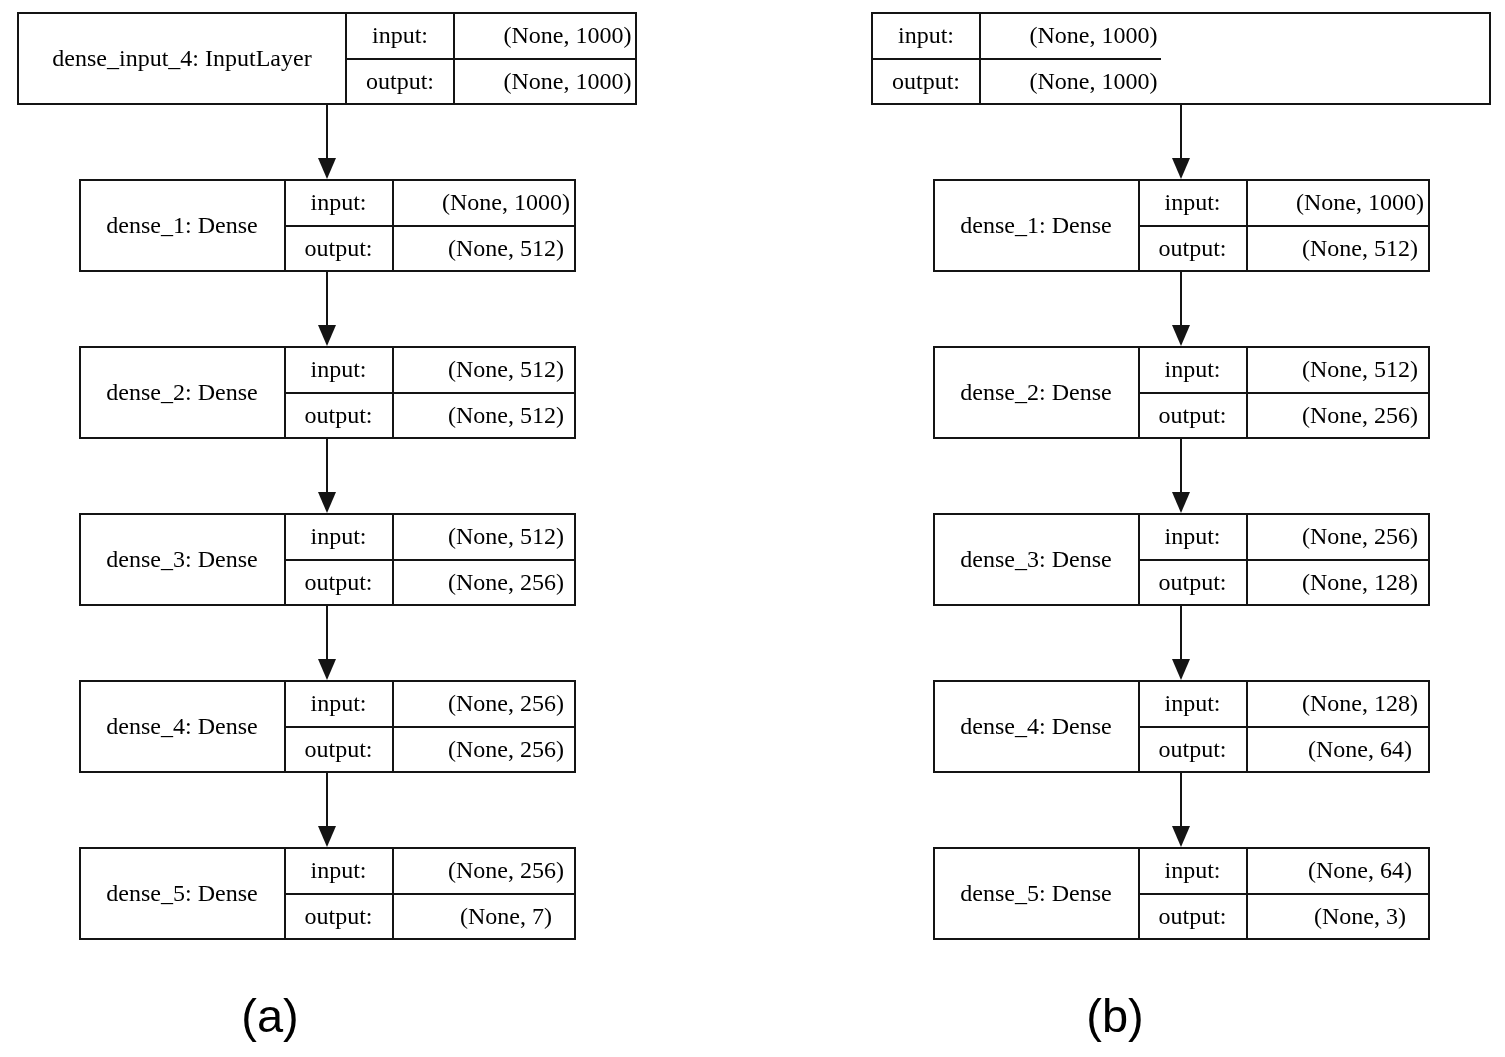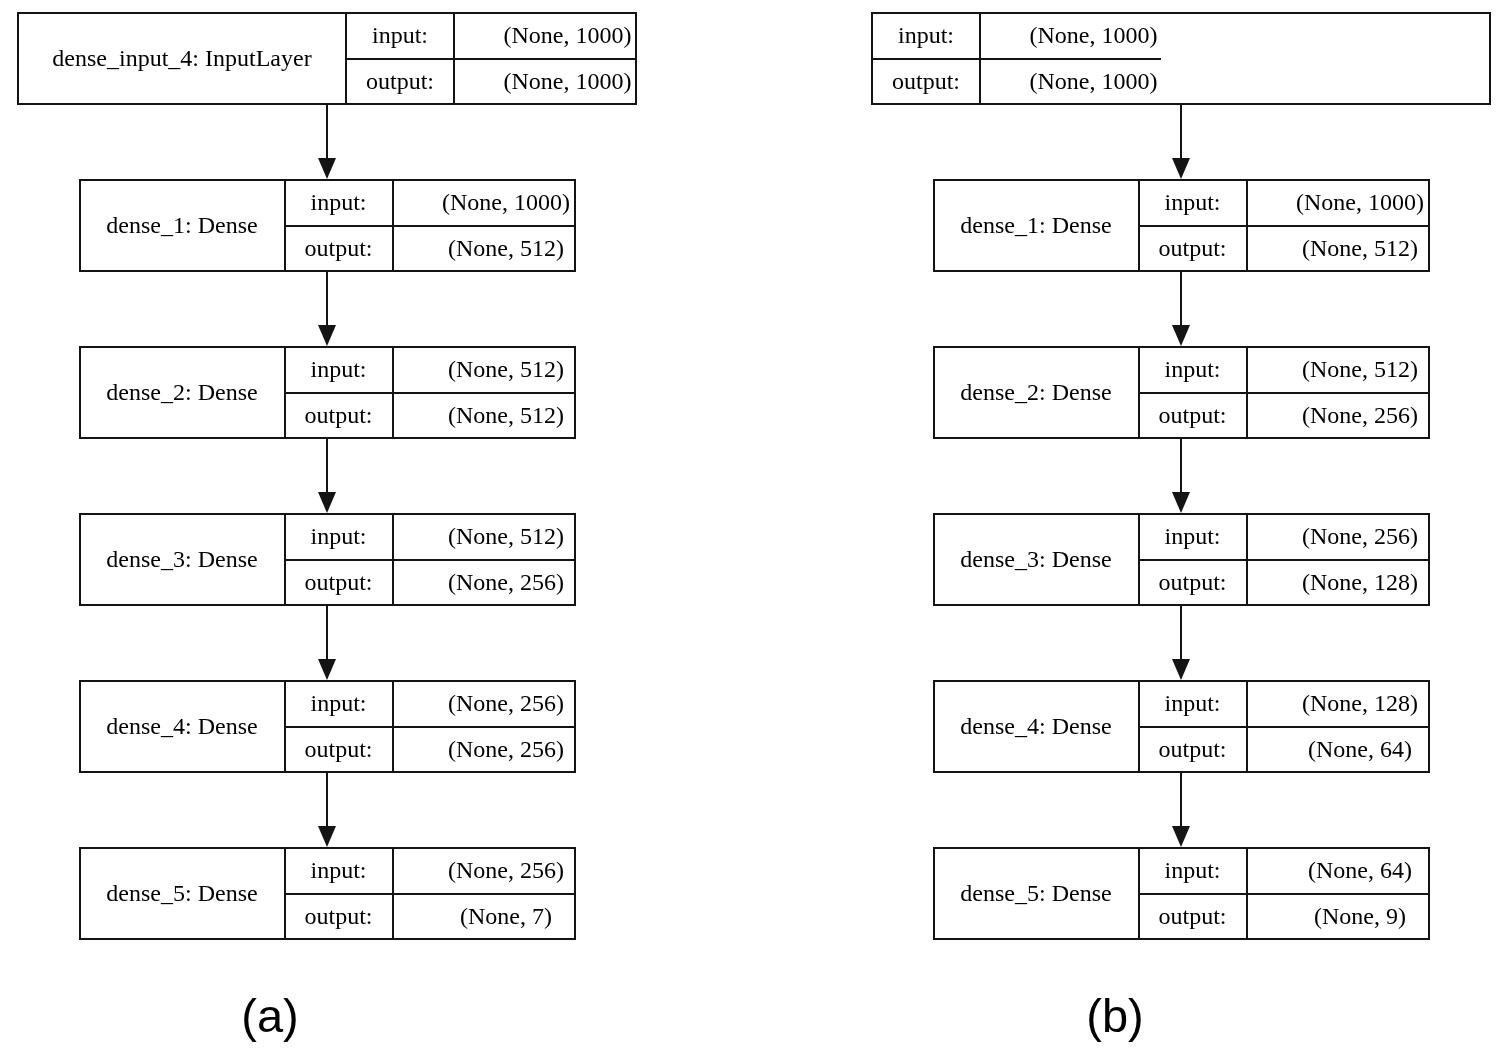--- a/index.html
+++ b/index.html
@@ -300,21 +300,21 @@
       </div>
       <div class="node node-dense">
         <div class="node-name">dense_5: Dense</div>
         <div class="node-io">
           <div class="io-row io-row-first">
             <div class="io-label">input:</div>
             <div class="io-value">(None, 64)</div>
           </div>
           <div class="io-row">
             <div class="io-label">output:</div>
-            <div class="io-value">(None, 9)</div>
+            <div class="io-value">(None, 3)</div>
           </div>
         </div>
       </div>
     </div>
 
   <div class="caption" id="caption-a">(a)</div>
   <div class="caption" id="caption-b">(b)</div>
 </div>
 
 </body></html>

